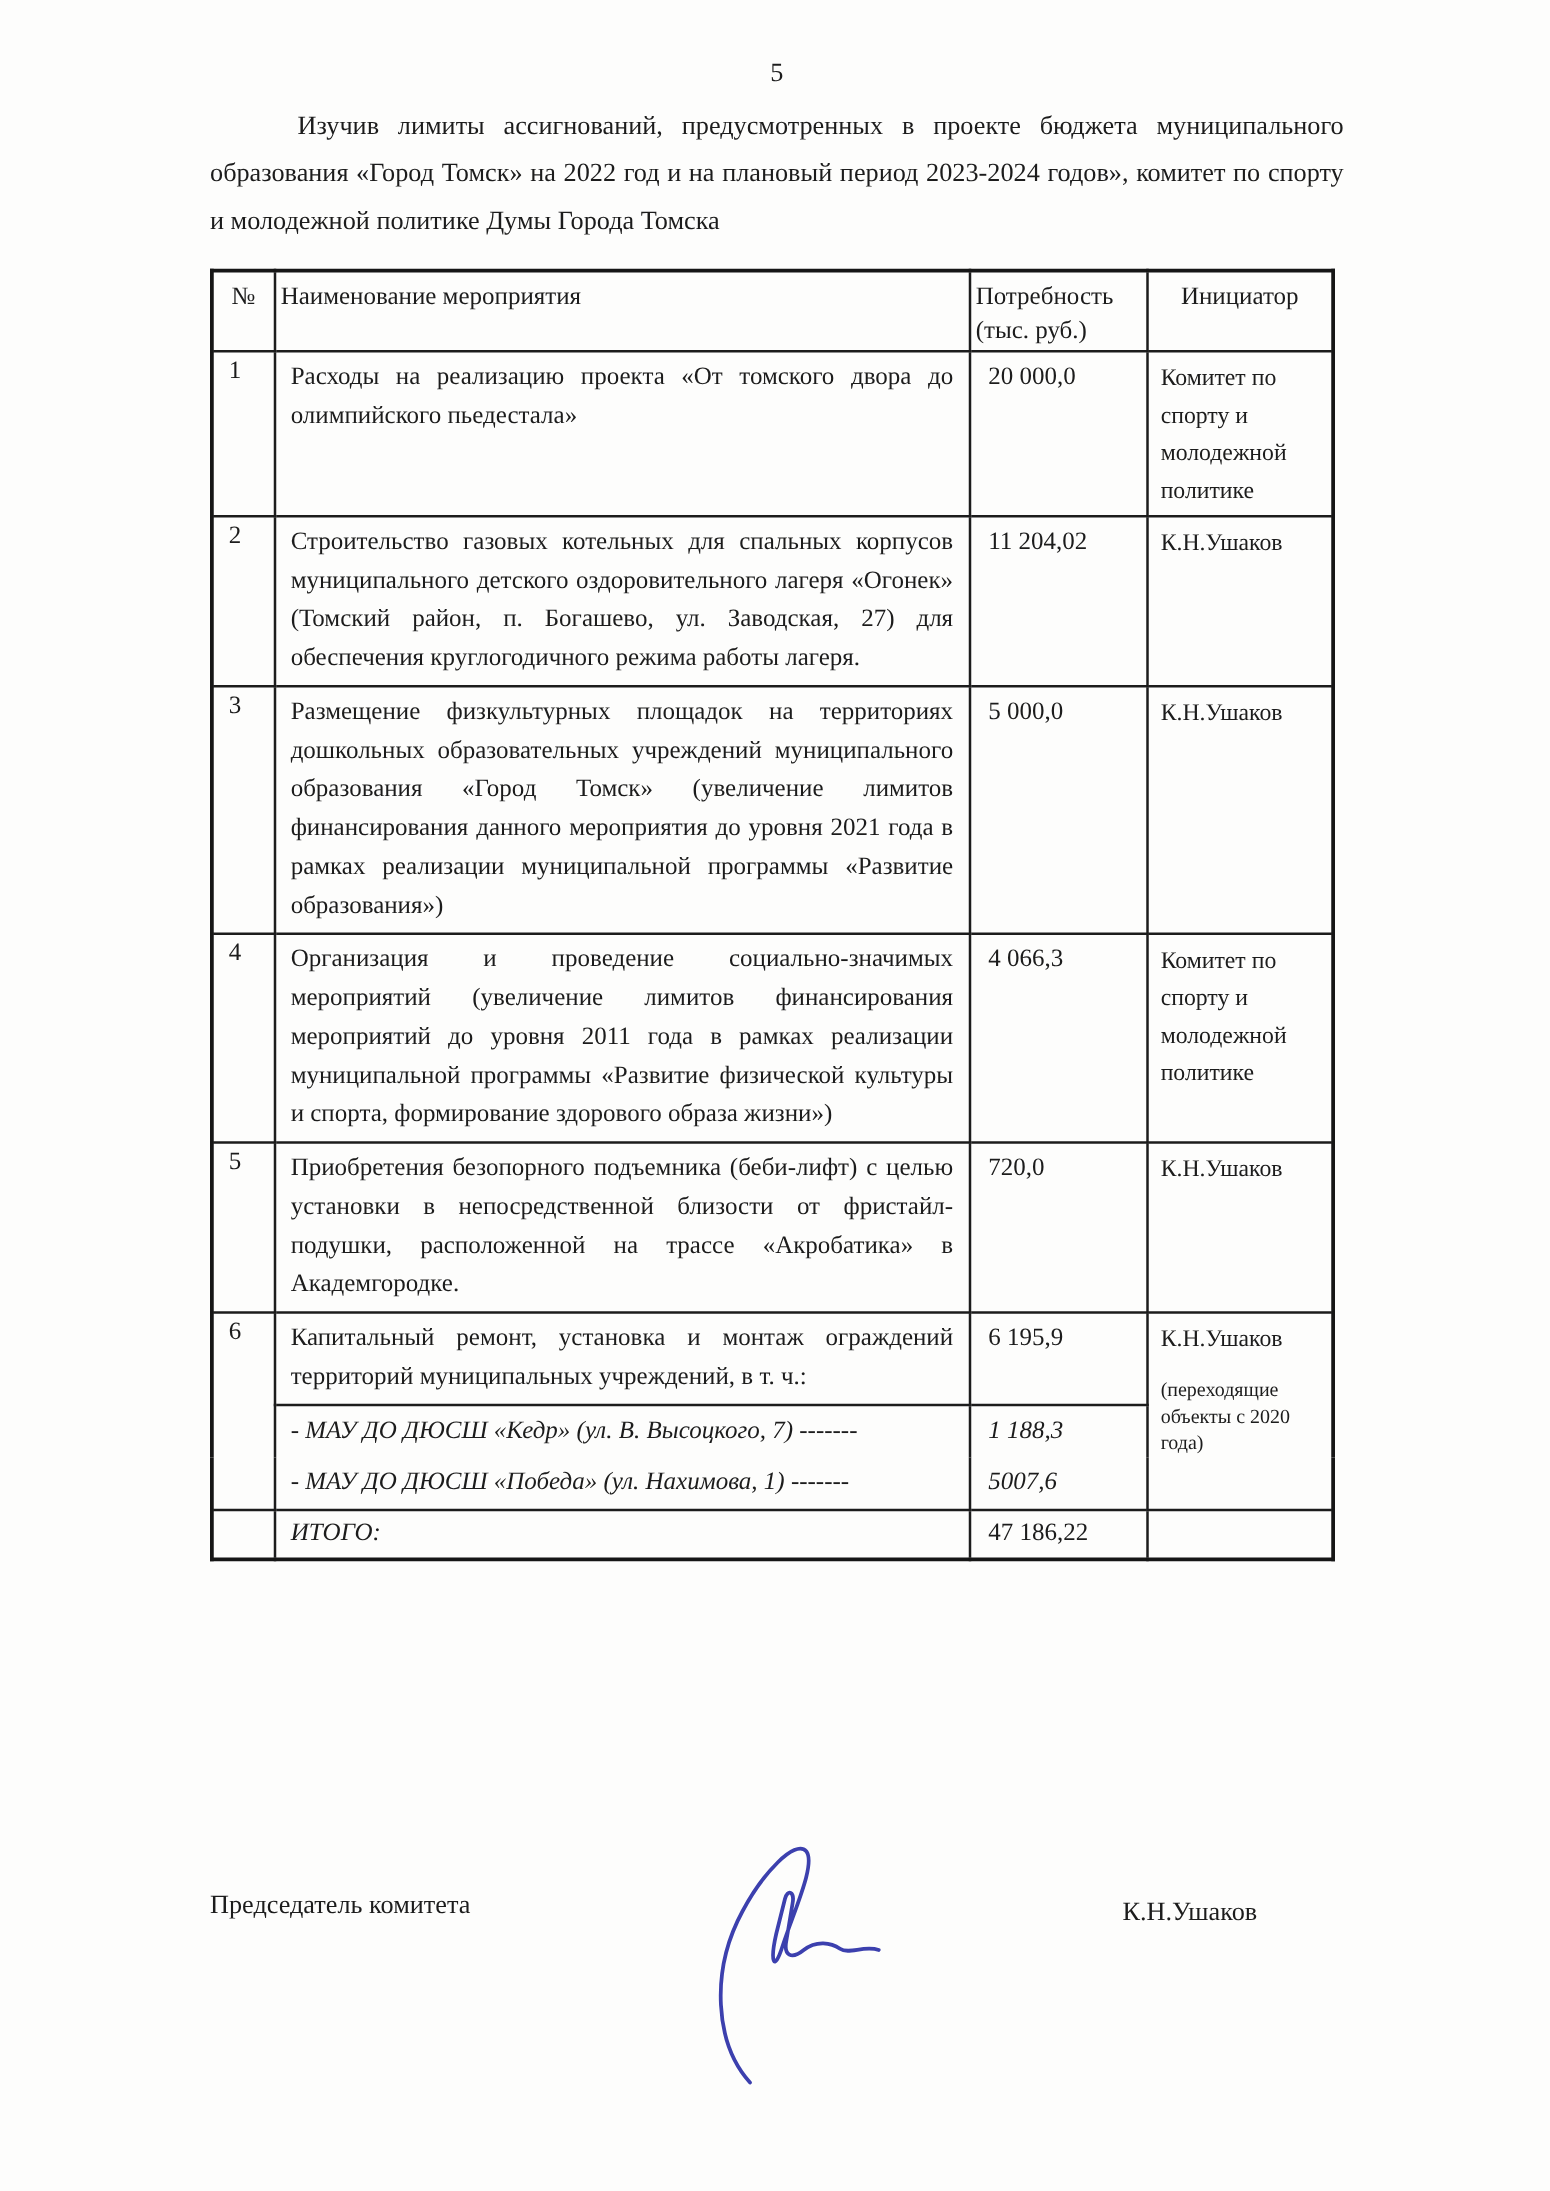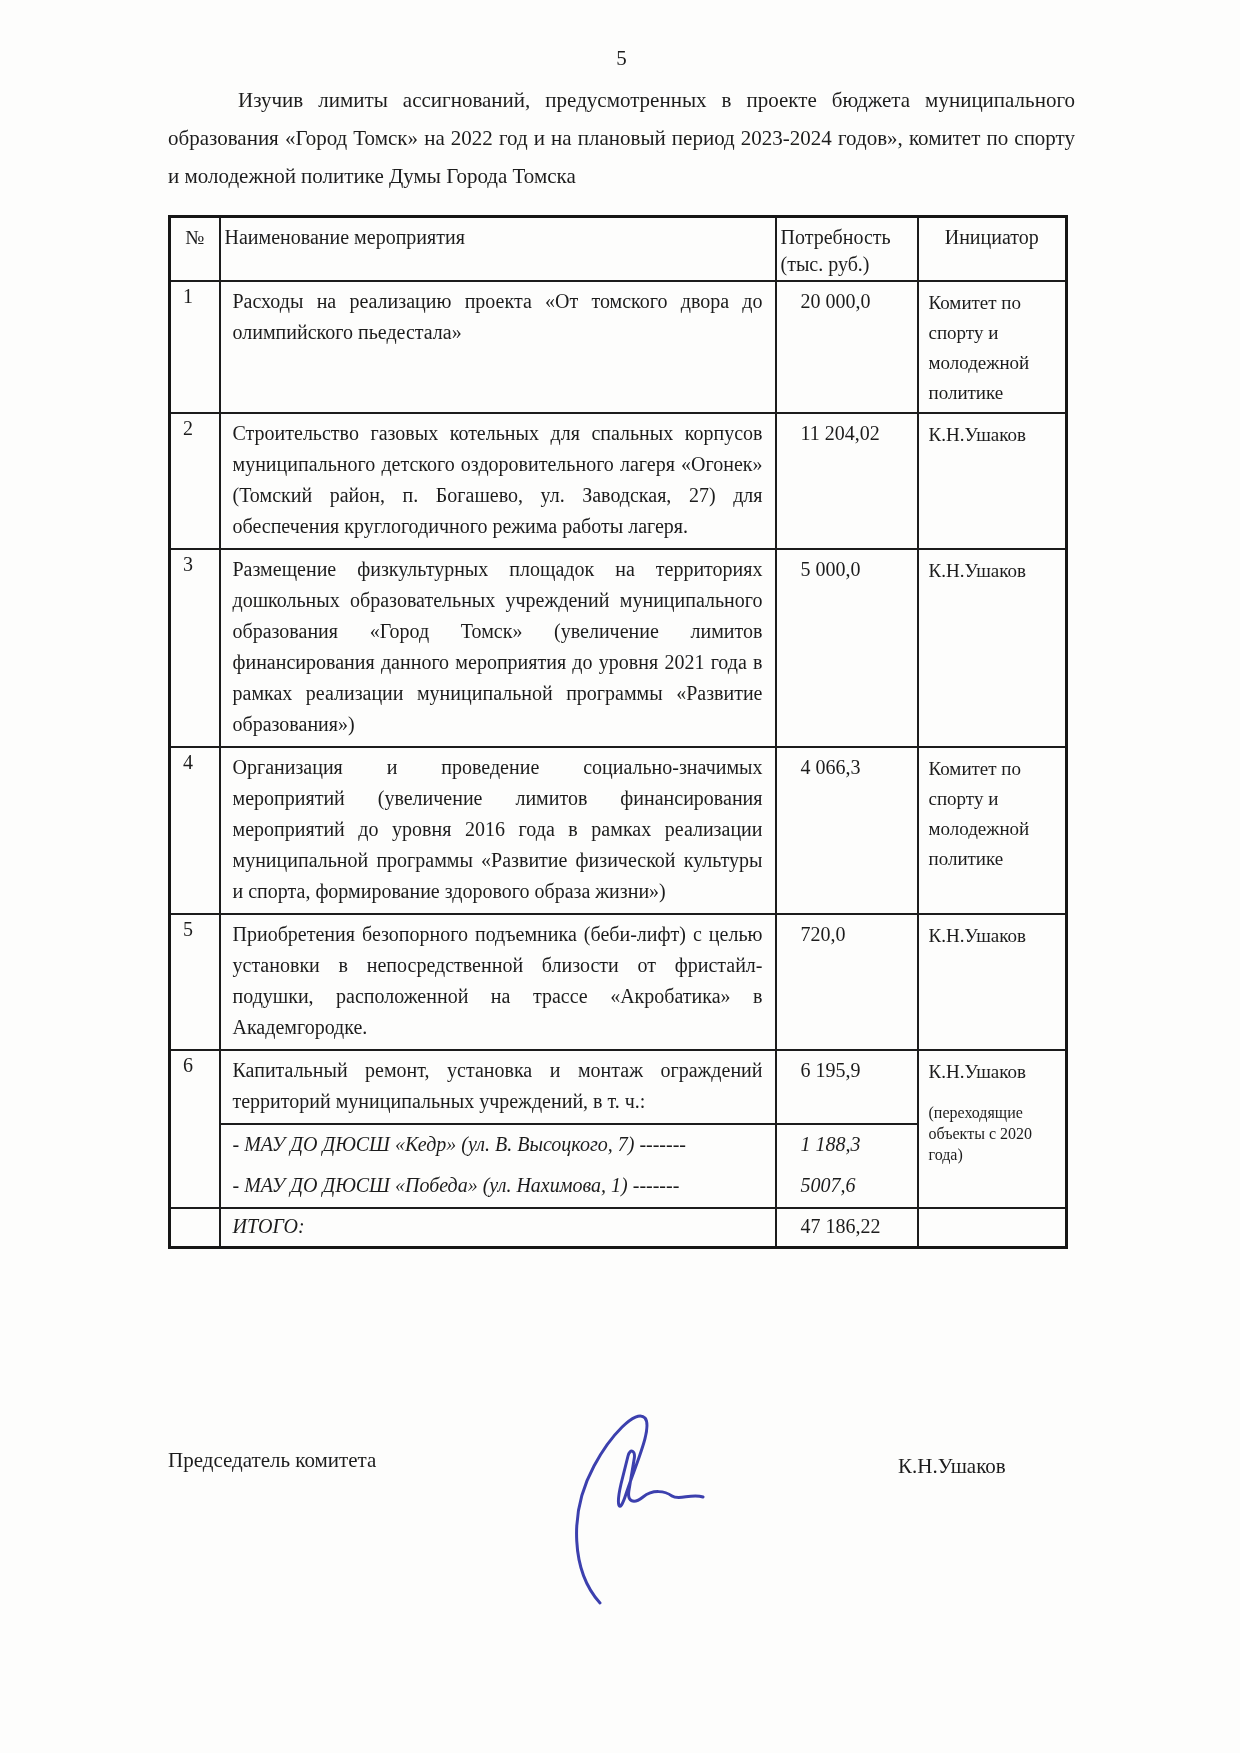--- a/index.html
+++ b/index.html
@@ -55,31 +55,31 @@
   }
   .c-num{ width:50px; font-size:20px; padding:3px 4px 3px 12px; }
   .c-name{
     width:556px;
     font-size:20px;
     line-height:31px;
     text-align:justify;
     text-align-last:left;
     padding:4px 12px 6px 12px;
   }
-  .c-need{ width:142px; font-size:20px; line-height:31px; padding:4px 4px 4px 24px; }
+  .c-need{ width:142px; font-size:20px; line-height:31px; padding:4px 4px 4px 14px; }
   .c-init{ width:149px; font-size:19px; line-height:30px; padding:6px 4px 4px 10px; }
   .note{ display:block; font-size:16px; line-height:21px; margin-top:15px; }
   .it{ font-style:italic; }
   tr.sub-top td{ border-bottom:none; }
   tr.sub-bottom td{ border-top:none; }
   .total-row td{ padding-top:2px; padding-bottom:4px; }
   .footer{
     position:absolute;
     left:168px;
-    top:1396px;
+    top:1459px;
     width:907px;
     height:240px;
   }
   .sign-label{ position:absolute; left:0; top:52px; font-size:21px; }
   .sign-name{ position:absolute; left:730px; top:58px; font-size:21px; }
   .signature{ position:absolute; left:382px; top:0; }
 </style>
 </head>
 <body>
 
@@ -119,21 +119,21 @@
 
       <tr>
         <td class="c-num">3</td>
         <td class="c-name">Размещение физкультурных площадок на территориях дошкольных образовательных учреждений муниципального образования «Город Томск» (увеличение лимитов финансирования данного мероприятия до уровня 2021 года в рамках реализации муниципальной программы «Развитие образования»)</td>
         <td class="c-need">5 000,0</td>
         <td class="c-init">К.Н.Ушаков</td>
       </tr>
 
       <tr>
         <td class="c-num">4</td>
-        <td class="c-name">Организация и проведение социально-значимых мероприятий (увеличение лимитов финансирования мероприятий до уровня 2016 года в рамках реализации муниципальной программы «Развитие физической культуры и спорта, формирование здорового образа жизни»)</td>
+        <td class="c-name">Организация и проведение социально-значимых мероприятий (увеличение лимитов финансирования мероприятий до уровня 2011 года в рамках реализации муниципальной программы «Развитие физической культуры и спорта, формирование здорового образа жизни»)</td>
         <td class="c-need">4 066,3</td>
         <td class="c-init">Комитет по спорту и молодежной политике</td>
       </tr>
 
       <tr>
         <td class="c-num">5</td>
         <td class="c-name">Приобретения безопорного подъемника (беби-лифт) с целью установки в непосредственной близости от фристайл-подушки, расположенной на трассе «Акробатика» в Академгородке.</td>
         <td class="c-need">720,0</td>
         <td class="c-init">К.Н.Ушаков</td>
       </tr>

